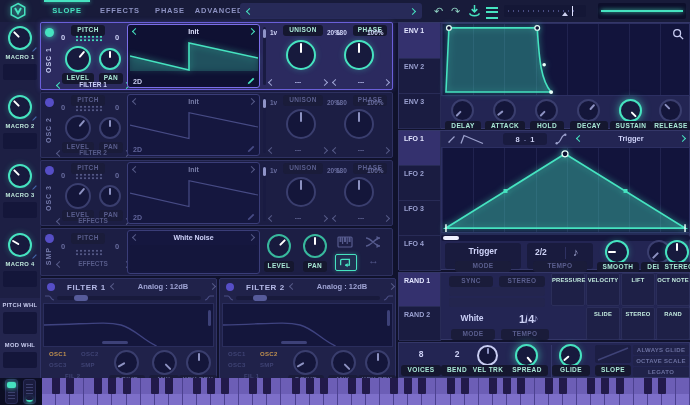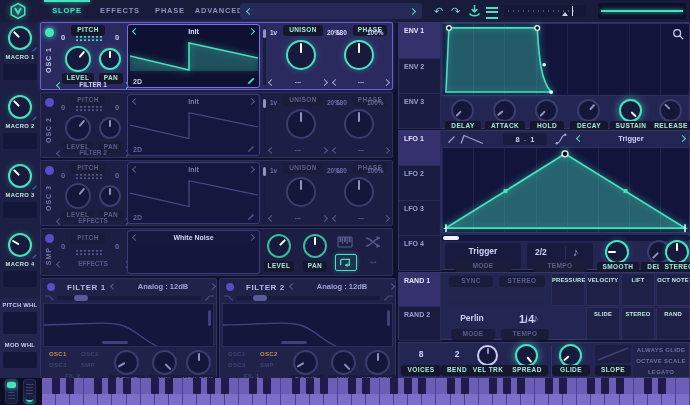--- a/index.html
+++ b/index.html
@@ -603,21 +603,21 @@
   </div>
 
   <div class="sec" style="left:398px;top:272px;width:292px;height:68px">
     <div class="stab act" style="top:0;height:34px">RAND 1</div>
     <div class="stab" style="top:34px;height:34px">RAND 2</div>
     <div class="pill dm" style="left:50px;top:3px;width:44px">SYNC</div>
     <div class="pill dm" style="left:100px;top:3px;width:46px">STEREO</div>
     <div class="abs" style="left:50px;top:14px;width:96px;height:9px;background:#23254e;border-radius:2px"></div>
     <div class="abs" style="left:50px;top:25px;width:96px;height:9px;background:#23254e;border-radius:2px"></div>
     <div class="abs" style="left:50px;top:38px;width:46px;height:16px">
-      <div class="val" style="left:0;top:3px;width:46px;text-align:center;font-size:8.5px;color:#ccd1f8;position:absolute">Perlin</div>
+      <div class="val" style="left:0;top:3px;width:46px;text-align:center;font-size:8.5px;color:#ccd1f8;position:absolute">White</div>
     </div>
     <div class="pill dm" style="left:52px;top:56px;width:44px">MODE</div>
     <div class="abs" style="left:100px;top:38px;width:48px;height:16px">
       <div class="val" style="left:20px;top:3px;font-size:11px;position:absolute">1/4</div>
       <div class="abs" style="left:28px;top:2px;width:1px;height:12px;background:#2e3162"></div>
       <div class="abs" style="left:34px;top:1px;font-size:11px;color:#9ba0cc">♪</div>
     </div>
     <div class="pill dm" style="left:102px;top:56px;width:48px">TEMPO</div>
     <div class="modcell" style="left:152px;top:0">
         <div class="lb">NOTE</div>

